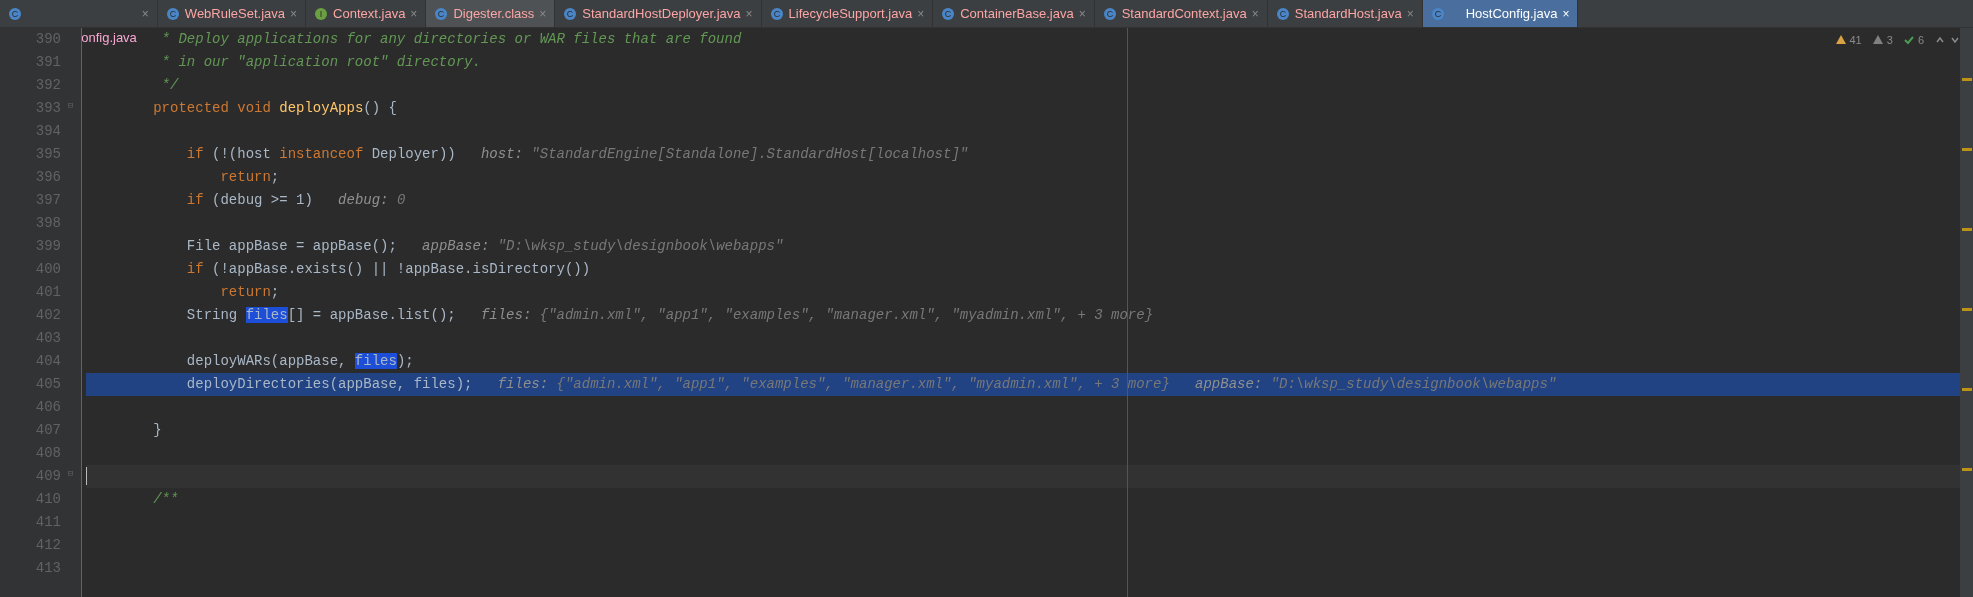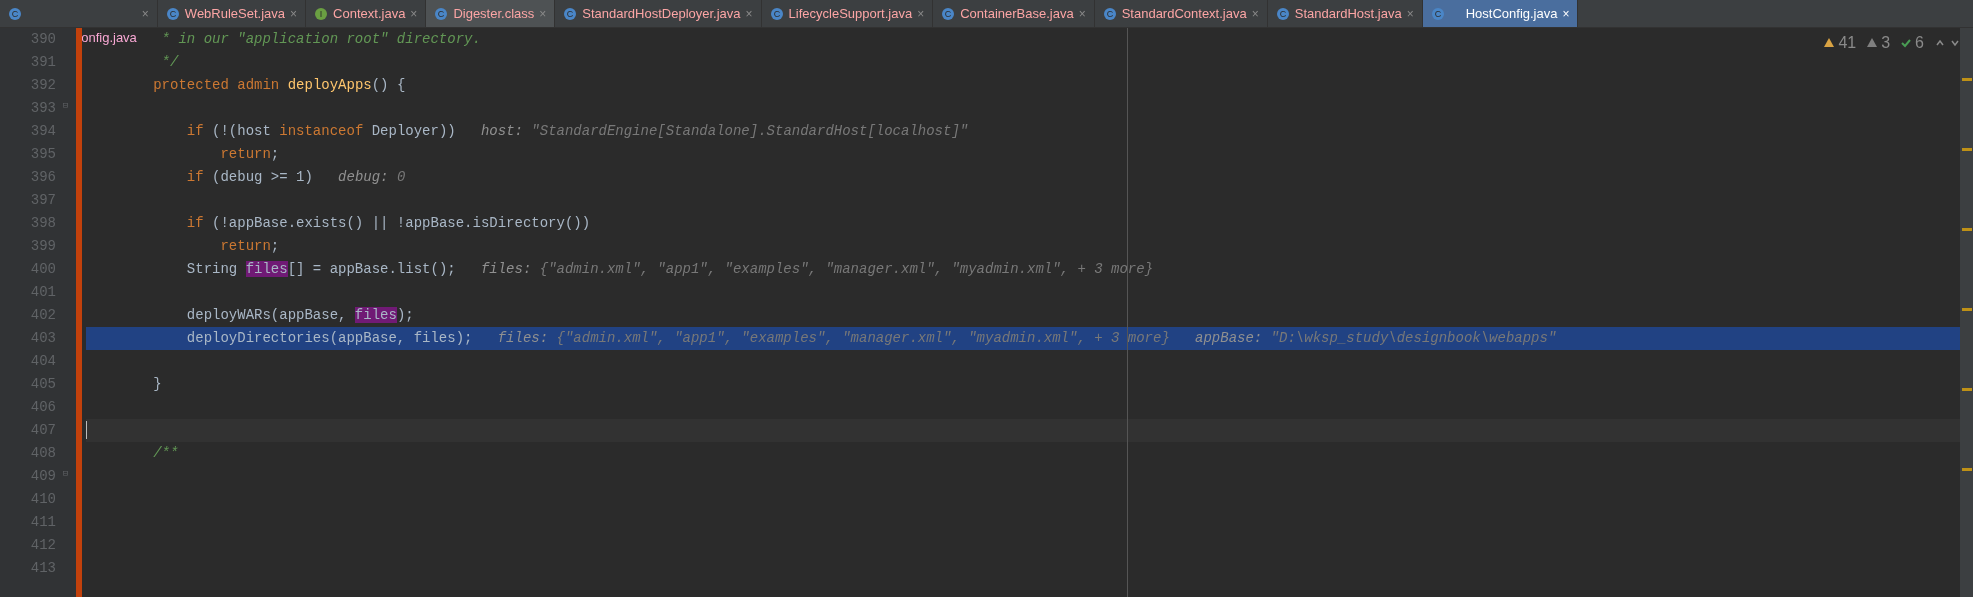--- a/index.html
+++ b/index.html
@@ -40,38 +40,38 @@
 .tab svg { width: 14px; height: 14px; }
 .icon-circle { fill: #4a86c7; }
 .inspection {
   position: absolute;
   right: 8px;
   top: 32px;
   display: flex;
   align-items: center;
   gap: 10px;
   font-family: "Segoe UI", Arial, sans-serif;
-  font-size: 16px;
+  font-size: 11px;
   background: #2b2b2b;
   padding: 2px 4px;
 }
 .inspection-item { display: flex; align-items: center; gap: 3px; color: #8a8a8a; }
 .inspection-item svg { width: 12px; height: 12px; }
 .editor {
   display: flex;
   height: calc(100% - 28px);
   position: relative;
 }
 .gutter {
   width: 82px;
   background: #313335;
   text-align: right;
   padding-right: 20px;
   color: #606366;
-  border-right: 6px solid #c2410c;
+  border-right: 1px solid #c2410c;
   position: relative;
   user-select: none;
 }
 .fold-area {
   position: absolute;
   right: 3px;
   top: 0;
   width: 12px;
   height: 100%;
 }
@@ -92,21 +92,21 @@
 .line { height: 23px; line-height: 23px; white-space: pre; }
 .gl { height: 23px; line-height: 23px; }
 .highlight-line { background: #214283; }
 .current-line { background: #323232; }
 .kw { color: #cc7832; }
 .fn { color: #ffc66d; }
 .com-green { color: #629755; font-style: italic; }
 .str { color: #6a8759; }
 .hint { color: #787878; font-style: italic; }
 .hint-label { color: #909090; font-style: italic; }
-.hl-word { background: #701a75; }
+.hl-word { background: #1d4ed8; }
 .margin-line {
   position: absolute;
   left: 1045px;
   top: 0;
   bottom: 0;
   width: 1px;
   background: #555555;
 }
 .caret {
   display: inline-block;
@@ -270,28 +270,30 @@
     <div class="gl">412</div>
     <div class="gl">413</div>
     <div class="fold-area">
       <div class="fold-marker" style="top:74px">⊟</div>
       <div class="fold-marker" style="top:442px">⊟</div>
     </div>
   </div>
 
   <div class="code">
     <div class="margin-line"></div>
+    <div class="line">        <span class="com-green"> * Deploy applications for any directories or WAR files that are found</span></div>
     <div class="line">        <span class="com-green"> * in our "application root" directory.</span></div>
     <div class="line">        <span class="com-green"> */</span></div>
-    <div class="line">        <span class="kw">protected</span> <span class="kw">admin</span> <span class="fn">deployApps</span><span>() {</span></div>
+    <div class="line">        <span class="kw">protected</span> <span class="kw">void</span> <span class="fn">deployApps</span><span>() {</span></div>
     <div class="line"></div>
     <div class="line">            <span class="kw">if</span><span> (!(host </span><span class="kw">instanceof</span><span> Deployer))</span>   <span class="hint-label">host:</span><span class="hint"> "StandardEngine[Standalone].StandardHost[localhost]"</span></div>
     <div class="line">                <span class="kw">return</span><span>;</span></div>
     <div class="line">            <span class="kw">if</span><span> (debug &gt;= 1)</span>   <span class="hint-label">debug:</span><span class="hint"> 0</span></div>
     <div class="line"></div>
+    <div class="line">            <span>File appBase = appBase();</span>   <span class="hint-label">appBase:</span><span class="hint"> "D:\wksp_study\designbook\webapps"</span></div>
     <div class="line">            <span class="kw">if</span><span> (!appBase.exists() || !appBase.isDirectory())</span></div>
     <div class="line">                <span class="kw">return</span><span>;</span></div>
     <div class="line">            <span>String </span><span class="hl-word">files</span><span>[] = appBase.list();</span>   <span class="hint-label">files:</span><span class="hint"> {"admin.xml", "app1", "examples", "manager.xml", "myadmin.xml", + 3 more}</span></div>
     <div class="line"></div>
     <div class="line">            <span>deployWARs(appBase, </span><span class="hl-word">files</span><span>);</span></div>
     <div class="line highlight-line">            <span>deployDirectories(appBase, files);</span>   <span class="hint-label">files:</span><span class="hint"> {"admin.xml", "app1", "examples", "manager.xml", "myadmin.xml", + 3 more}</span>   <span class="hint-label">appBase:</span><span class="hint"> "D:\wksp_study\designbook\webapps"</span></div>
     <div class="line"></div>
     <div class="line">        <span>}</span></div>
     <div class="line"></div>
     <div class="line current-line"><span class="caret"></span></div>

